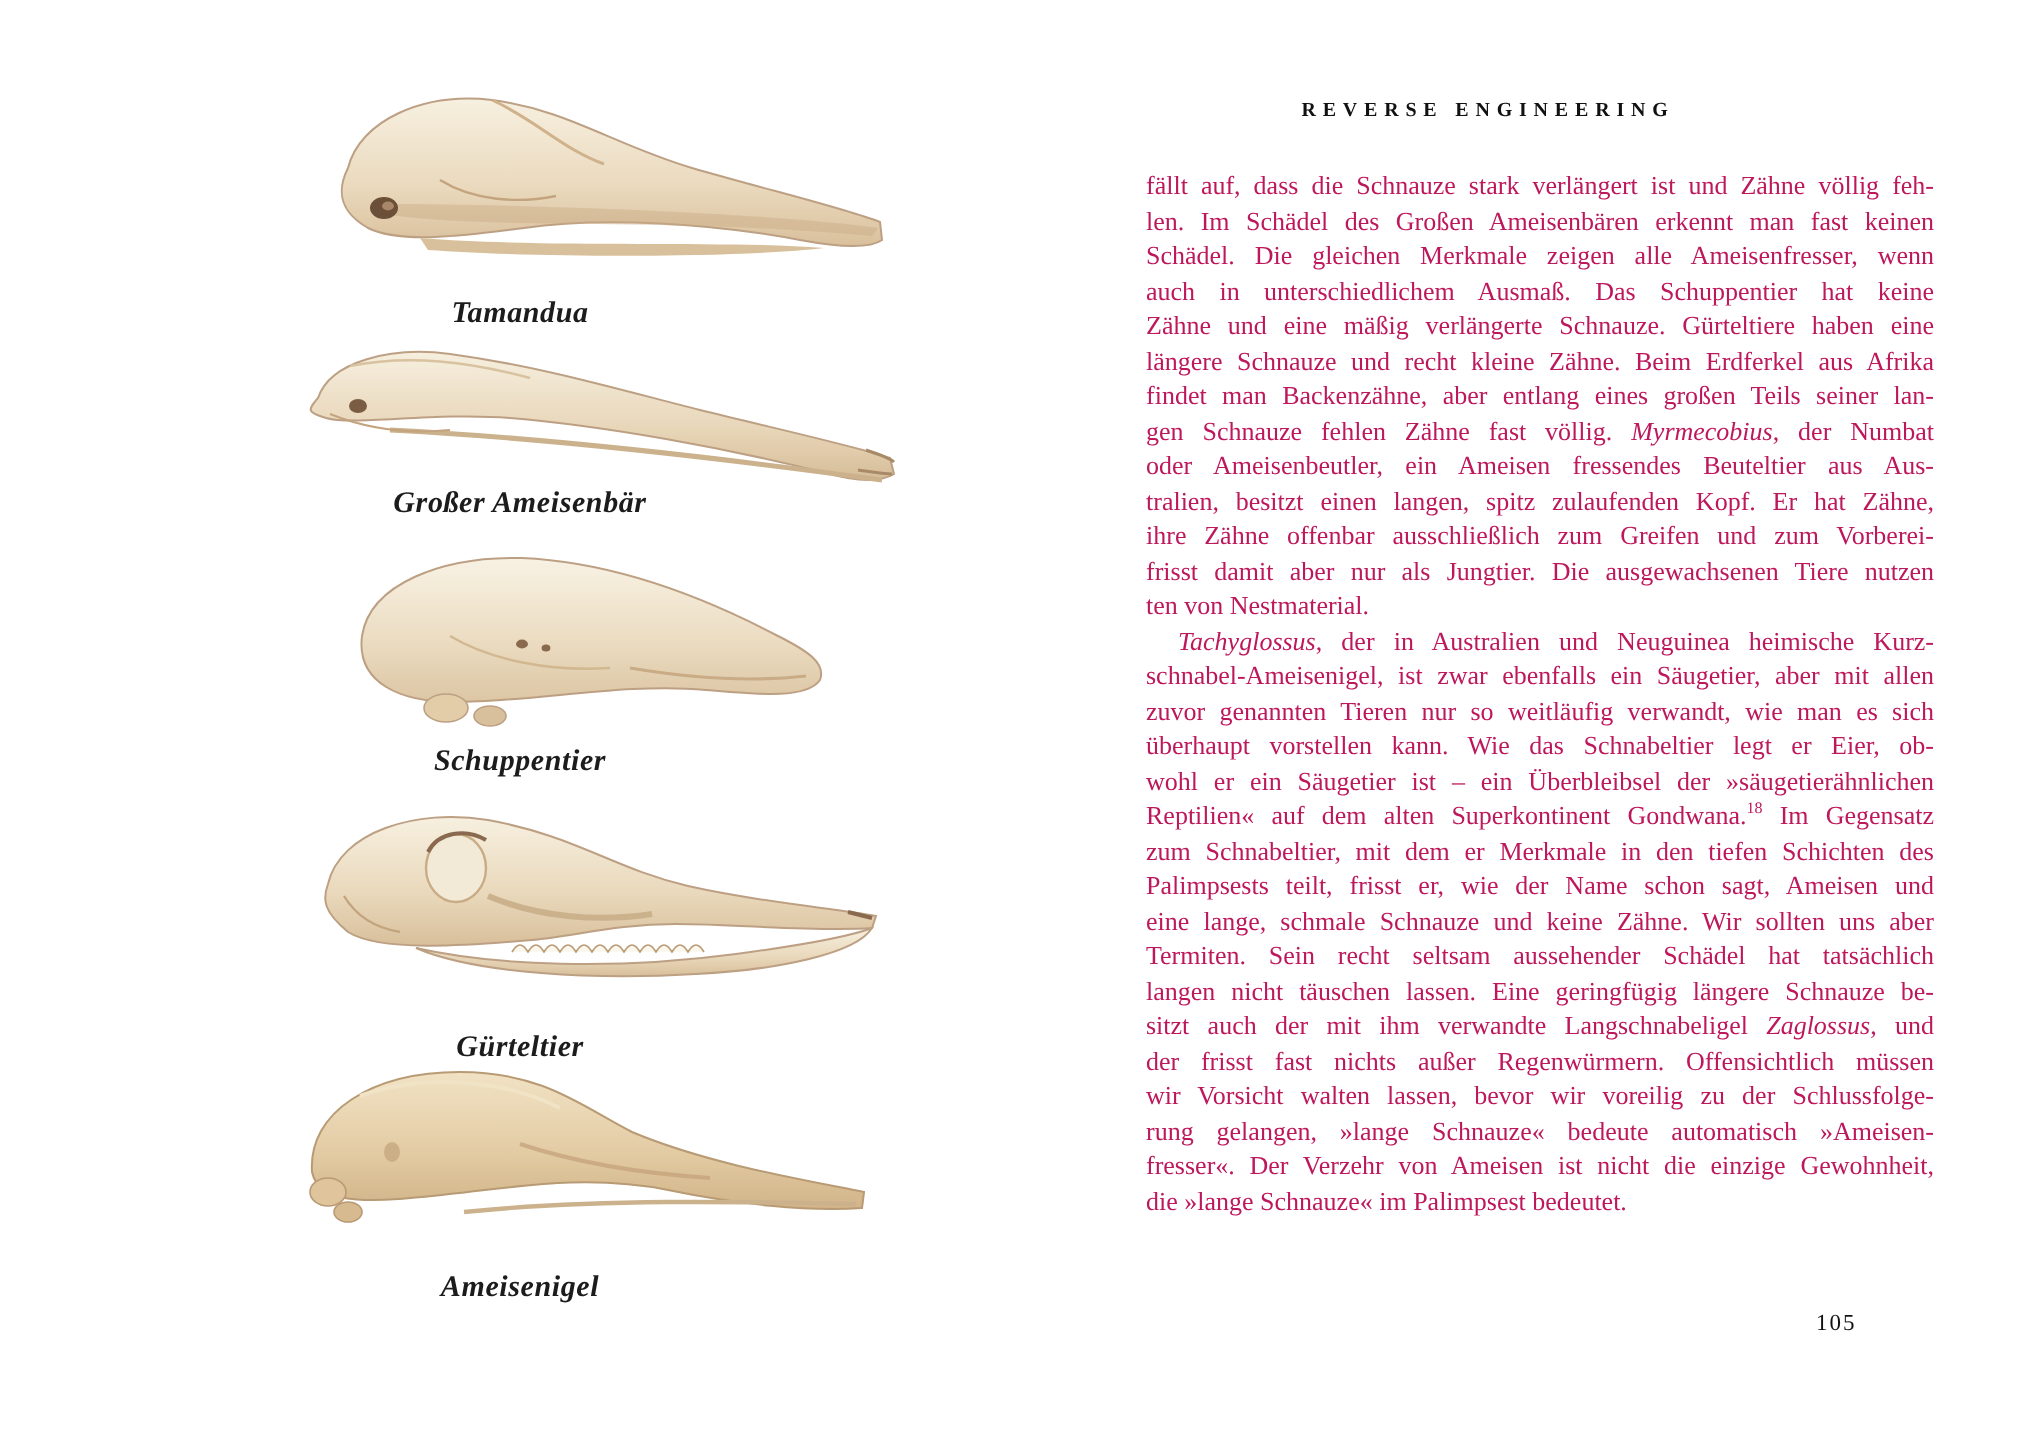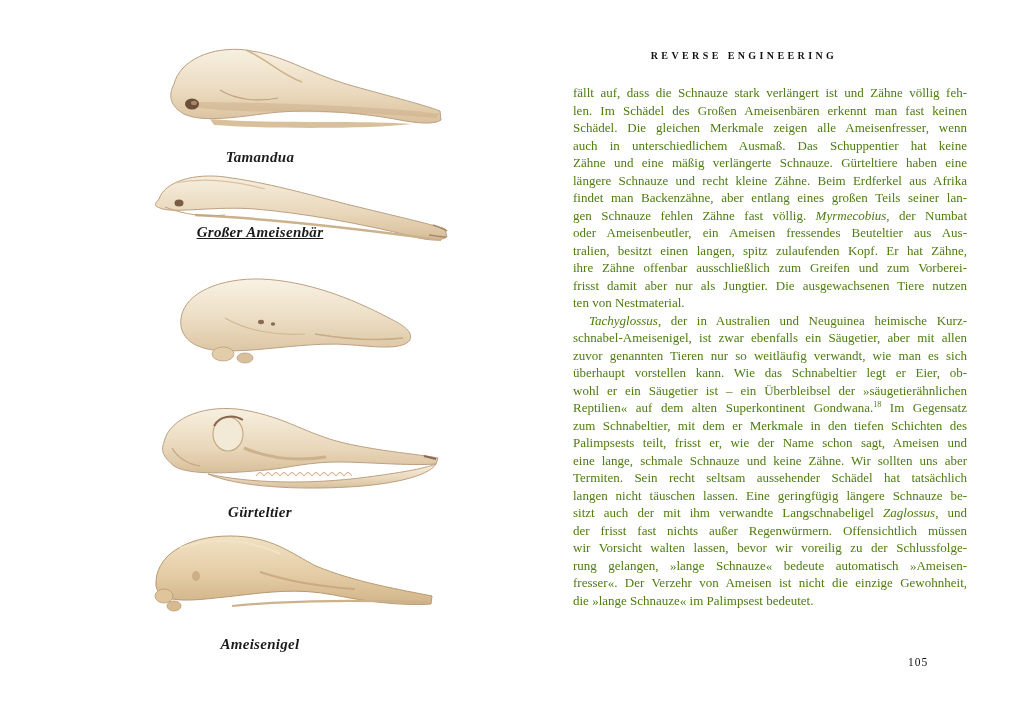--- a/index.html
+++ b/index.html
@@ -6,37 +6,37 @@
   body{width:1020px;height:720px;background:#ffffff;position:relative;overflow:hidden;
        font-family:"Liberation Serif", serif;color:#1a1a1a;}
   .page{position:absolute;inset:0;background:#fff;}
 
   
   .running-head{position:absolute;top:50px;left:744px;transform:translateX(-50%);
     font-size:10px;font-weight:bold;letter-spacing:3.4px;color:#111;white-space:nowrap;}
 
   
   .text-col{position:absolute;left:573px;top:84px;width:394px;
-    font-size:13px;line-height:17.5px;color:#4d7c0f;}
+    font-size:13px;line-height:17.5px;color:#be185d;}
   .line{text-align:justify;text-align-last:justify;}
   .line.left{text-align-last:left;}
   .line.indent{text-indent:16px;}
   .line sup{font-size:8px;vertical-align:super;line-height:0;}
   .line i{font-style:italic;}
 
   
   .page-number{position:absolute;top:656px;left:908px;width:50px;
     font-size:11.5px;letter-spacing:1px;color:#111;}
 
   
   .fig{position:absolute;}
   .fig svg{display:block;}
   .fig-caption{position:absolute;left:110px;width:300px;text-align:center;
     font-style:italic;font-weight:bold;font-size:15px;letter-spacing:0.3px;color:#1c1c1c;}
-  .cap1{top:149px;} .cap2{top:224px;text-decoration:underline;} .cap3{top:373px;} .cap4{top:504px;} .cap5{top:636px;}
+  .cap1{top:149px;} .cap2{top:244px;} .cap3{top:373px;} .cap4{top:516px;} .cap5{top:636px;}
   .f1{left:150px;top:20px;} .f2{left:145px;top:163px;} .f3{left:165px;top:262px;}
   .f4{left:148px;top:388px;} .f5{left:140px;top:524px;}
 </style>
 </head>
 <body>
 
 <div class="page">
 
   <div class="running-head">REVERSE ENGINEERING</div>
 
@@ -90,20 +90,21 @@
       </defs>
       <path d="M16,56 C20,30 56,16 96,17 C142,19 186,36 224,56 C240,64 248,70 245,78 C238,88 212,85 188,83 C148,79 102,89 62,89 C36,89 13,80 16,56 Z" fill="url(#g3)" stroke="#bda083" stroke-width="1"></path>
       <path d="M150,72 C180,77 212,79 238,76" fill="none" stroke="#c9ab85" stroke-width="1.6"></path>
       <path d="M60,56 C80,68 110,74 140,72" fill="none" stroke="#d2b891" stroke-width="1.2"></path>
       <ellipse cx="58" cy="92" rx="11" ry="7" fill="#e3cda9" stroke="#bda083" stroke-width="0.8"></ellipse>
       <ellipse cx="80" cy="96" rx="8" ry="5" fill="#d9c09c" stroke="#bda083" stroke-width="0.8"></ellipse>
       <ellipse cx="96" cy="60" rx="3" ry="2.2" fill="#8a6a4f"></ellipse>
       <ellipse cx="108" cy="62" rx="2.2" ry="1.8" fill="#8a6a4f"></ellipse>
     </svg>
   </div>
+  <div class="fig-caption cap3">Schuppentier</div>
 
   <div class="fig f4">
     <svg width="297" height="113" viewBox="0 0 297 113">
       <defs>
         <linearGradient id="g4" x1="0" y1="0" x2="0" y2="1">
           <stop offset="0" stop-color="#f7f0e0"></stop>
             <stop offset="0.6" stop-color="#e9d8bb"></stop>
             <stop offset="1" stop-color="#d8bf9b"></stop>
         </linearGradient>
       </defs>

